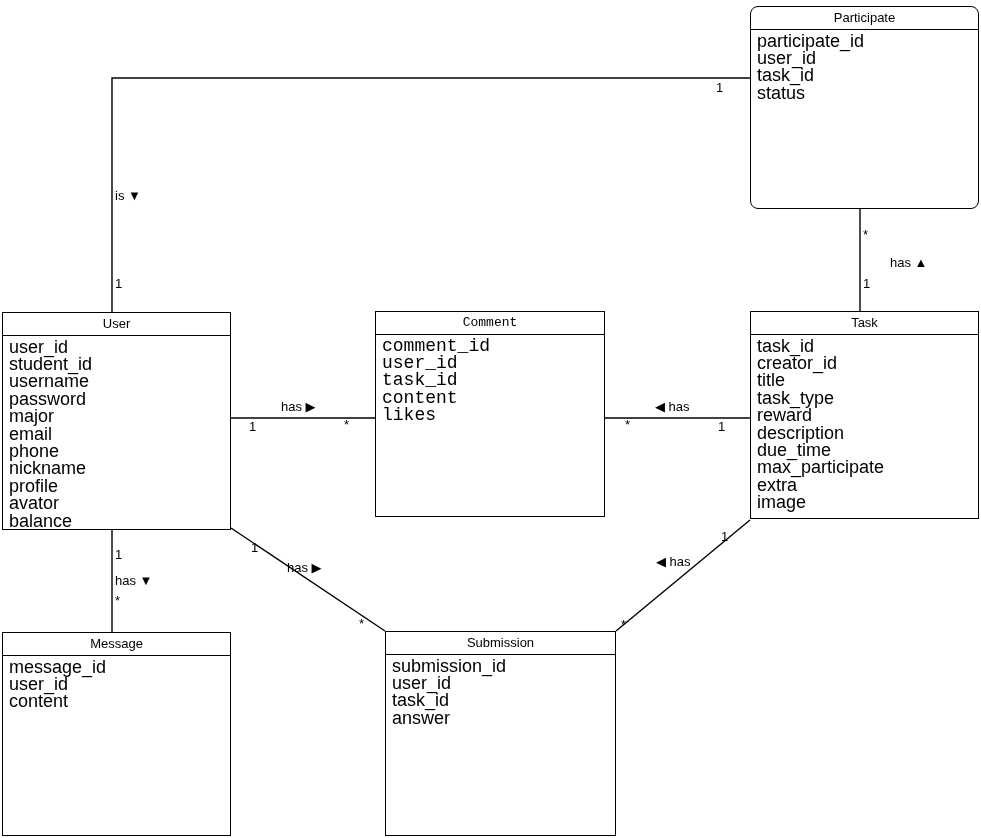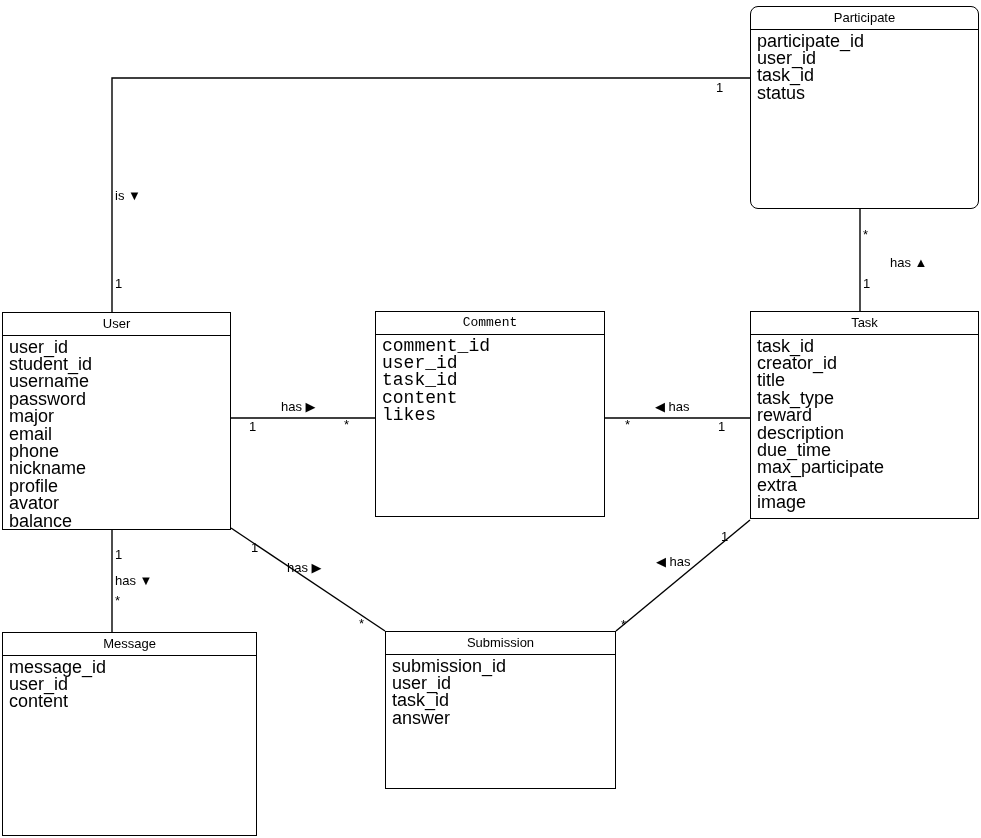--- a/index.html
+++ b/index.html
@@ -117,29 +117,29 @@
           <div class="entity-field">title</div>
           <div class="entity-field">task_type</div>
           <div class="entity-field">reward</div>
           <div class="entity-field">description</div>
           <div class="entity-field">due_time</div>
           <div class="entity-field">max_participate</div>
           <div class="entity-field">extra</div>
           <div class="entity-field">image</div>
         </div>
   </div>
-      <div class="entity" style="left: 2px; top: 632px; width: 255px; height: 204px; background: rgb(255, 255, 255);">
+      <div class="entity" style="left: 2px; top: 632px; width: 229px; height: 204px; background: rgb(255, 255, 255);">
     <div class="entity-title">Message</div>
     <div class="entity-fields">
           <div class="entity-field">message_id</div>
           <div class="entity-field">user_id</div>
           <div class="entity-field">content</div>
         </div>
   </div>
-      <div class="entity" style="left: 385px; top: 631px; width: 231px; height: 158px; background: rgb(255, 255, 255);">
+      <div class="entity" style="left: 385px; top: 631px; width: 231px; height: 205px; background: rgb(255, 255, 255);">
     <div class="entity-title">Submission</div>
     <div class="entity-fields">
           <div class="entity-field">submission_id</div>
           <div class="entity-field">user_id</div>
           <div class="entity-field">task_id</div>
           <div class="entity-field">answer</div>
         </div>
   </div>
     </div>
   <div id="label-layer">

